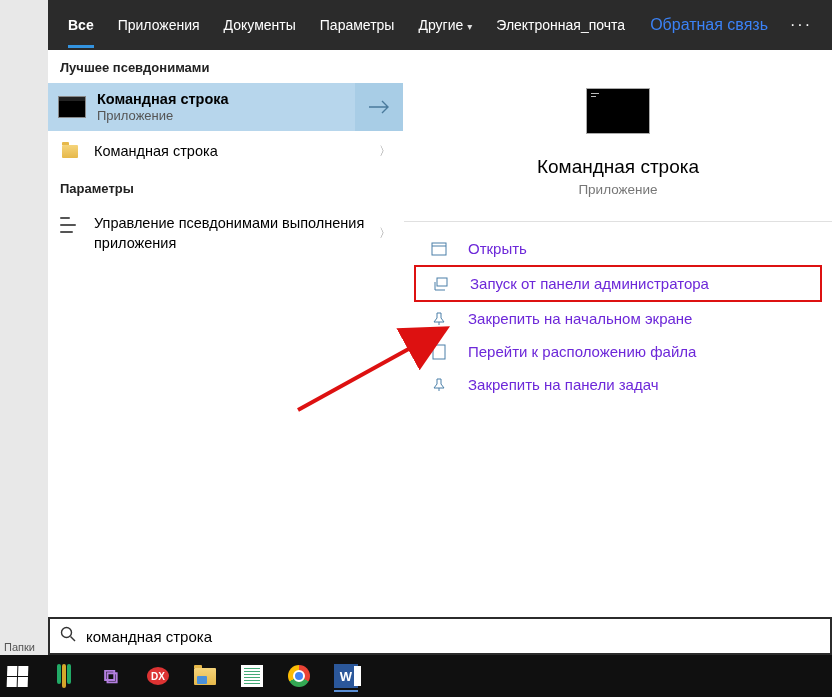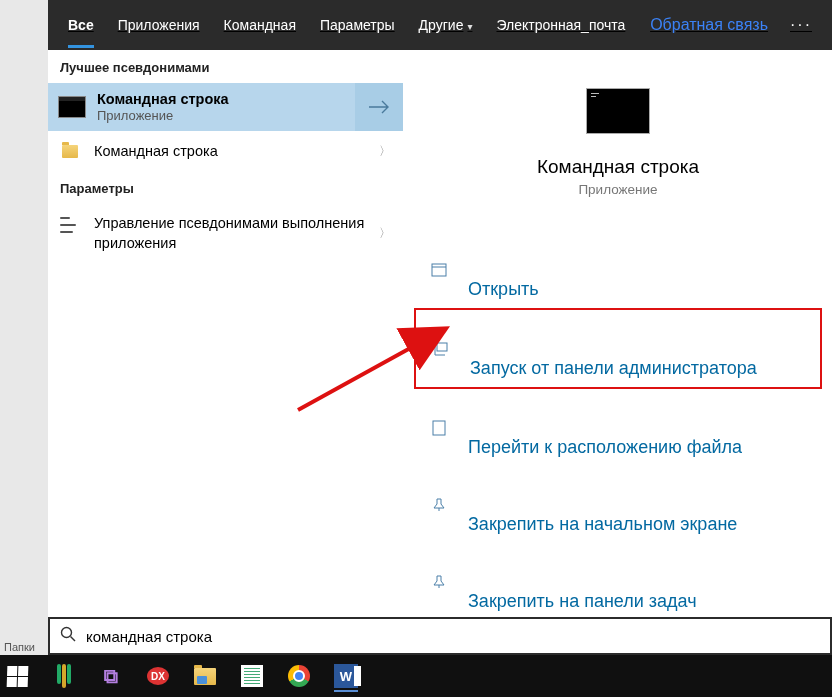--- a/index.html
+++ b/index.html
@@ -2,21 +2,21 @@
 <html><head>
 <meta charset="utf-8">
 <style>
 * { margin: 0; padding: 0; box-sizing: border-box; font-family: "Segoe UI", Arial, sans-serif; }
 body { width: 832px; height: 697px; background: #e8e8e8; overflow: hidden; position: relative; }
 
 .status-bar { position: absolute; left: 0; bottom: 42px; font-size: 11px; color: #555; padding: 2px 4px; }
 
 .search-container { position: absolute; left: 48px; top: 0; width: 784px; height: 655px; background: #fff; display: flex; flex-direction: column; }
 
-.tabs { height: 50px; background: #2b2b2b; display: flex; align-items: center; padding: 0 8px; text-decoration: underline; }
+.tabs { height: 50px; background: #2b2b2b; display: flex; align-items: center; padding: 0 8px; }
 .tab { color: #fff; font-size: 14px; padding: 14px 12px; cursor: pointer; position: relative; white-space: nowrap; }
 .tab.active { font-weight: 600; }
 .tab.active::after { content: ''; position: absolute; left: 12px; right: 12px; bottom: -1px; height: 3px; background: #3393df; }
 .tab .chev { font-size: 10px; margin-left: 4px; opacity: .85; }
 .tabs-spacer { flex: 1; }
 .tabs-right { color: #3b82f6; font-size: 16px; padding: 14px 10px; cursor: pointer; }
 .tabs-dots { color: #fff; padding: 10px 12px; cursor: pointer; letter-spacing: 2px; }
 
 .panes { flex: 1; display: flex; min-height: 0; }
 .left-pane { width: 355px; background: #fff; display: flex; flex-direction: column; }
@@ -60,21 +60,21 @@
 .preview-icon .ln2 { top:7px; width:5px; }
 .preview-title { font-size: 19px; color: #000; margin-top: 22px; font-weight: 400; }
 .preview-sub { font-size: 13.5px; color: #777; margin-top: 4px; }
 
 .preview-divider { height: 1px; background: #e0e0e0; margin: 8px 0 10px; }
 
 .action-list { padding: 0 10px; }
 .action { display: flex; align-items: center; padding: 8px 14px; cursor: pointer; }
 .action.hl { border: 2px solid #d11; }
 .action .aico { width: 22px; height: 16px; margin-right: 18px; color: #4a7fa8; display: flex; align-items: center; justify-content: center; }
-.action .albl { font-size: 18px; color: #0369a1; margin-top: 40px; }
+.action .albl { font-size: 15px; color: #6d28d9; }
 
 .arrow-annot { position: absolute; left: 245px; top: 300px; pointer-events: none; }
 
 .search-box { border: 2px solid #2b2b2b; height: 38px; display: flex; align-items: center; margin: 0; }
 .search-icon { padding: 0 10px; color: #333; }
 .search-input { flex: 1; border: none; outline: none; font-size: 15px; height: 100%; }
 
 .taskbar { position: absolute; left: 0; right: 0; bottom: 0; height: 42px; background: #101010; display: flex; align-items: center; padding: 0 4px; gap: 21px; }
 .tb-ico { width: 26px; height: 26px; display: flex; align-items: center; justify-content: center; cursor: pointer; }
 .win-logo { display: grid; grid-template-columns: 10px 10px; grid-template-rows: 10px 10px; gap: 1px; transform: skewX(-2deg); }
@@ -100,21 +100,21 @@
 </head>
 <body>
 
 <div class="left-col"></div>
 
 <div class="search-container">
 
   <div class="tabs">
     <div class="tab active">Все</div>
     <div class="tab">Приложения</div>
-    <div class="tab">Командная</div>
+    <div class="tab">Документы</div>
     <div class="tab">Параметры</div>
     <div class="tab"><span>Другие</span><span class="chev">▾</span></div>
     <div class="tab">Электронная_почта</div>
     <div class="tabs-spacer"></div>
     <div class="tabs-right">Обратная связь</div>
     <div class="tabs-dots">···</div>
   </div>
 
   <div class="panes">
     <div class="left-pane">
@@ -181,33 +181,33 @@
           <div class="aico">
               <svg width="16" height="16" viewBox="0 0 16 16">
                 <rect x="4" y="2" width="10" height="8" stroke="#4a7fa8" fill="none"></rect>
                 <path d="M2 6 L2 14 L12 14" stroke="#4a7fa8" fill="none"></path>
               </svg>
             </div>
           <div class="albl">Запуск от панели администратора</div>
         </div>
         <div class="action">
           <div class="aico">
+              <svg width="16" height="14" viewBox="0 0 16 14">
+                <path d="M6 1 H10 V6 L13 10 H3 L6 6 Z M8 10 V13" stroke="#4a7fa8" fill="none"></path>
+              </svg>
+            </div>
+          <div class="albl">Закрепить на начальном экране</div>
+        </div>
+        <div class="action">
+          <div class="aico">
               <svg width="14" height="16" viewBox="0 0 14 16">
                 <rect x="1" y="1" width="12" height="14" stroke="#4a7fa8" fill="none"></rect>
               </svg>
             </div>
           <div class="albl">Перейти к расположению файла</div>
-        </div>
-        <div class="action">
-          <div class="aico">
-              <svg width="16" height="14" viewBox="0 0 16 14">
-                <path d="M6 1 H10 V6 L13 10 H3 L6 6 Z M8 10 V13" stroke="#4a7fa8" fill="none"></path>
-              </svg>
-            </div>
-          <div class="albl">Закрепить на начальном экране</div>
         </div>
         <div class="action">
           <div class="aico">
               <svg width="16" height="14" viewBox="0 0 16 14">
                 <path d="M6 1 H10 V6 L13 10 H3 L6 6 Z M8 10 V13" stroke="#4a7fa8" fill="none"></path>
               </svg>
             </div>
           <div class="albl">Закрепить на панели задач</div>
         </div>
       </div>

